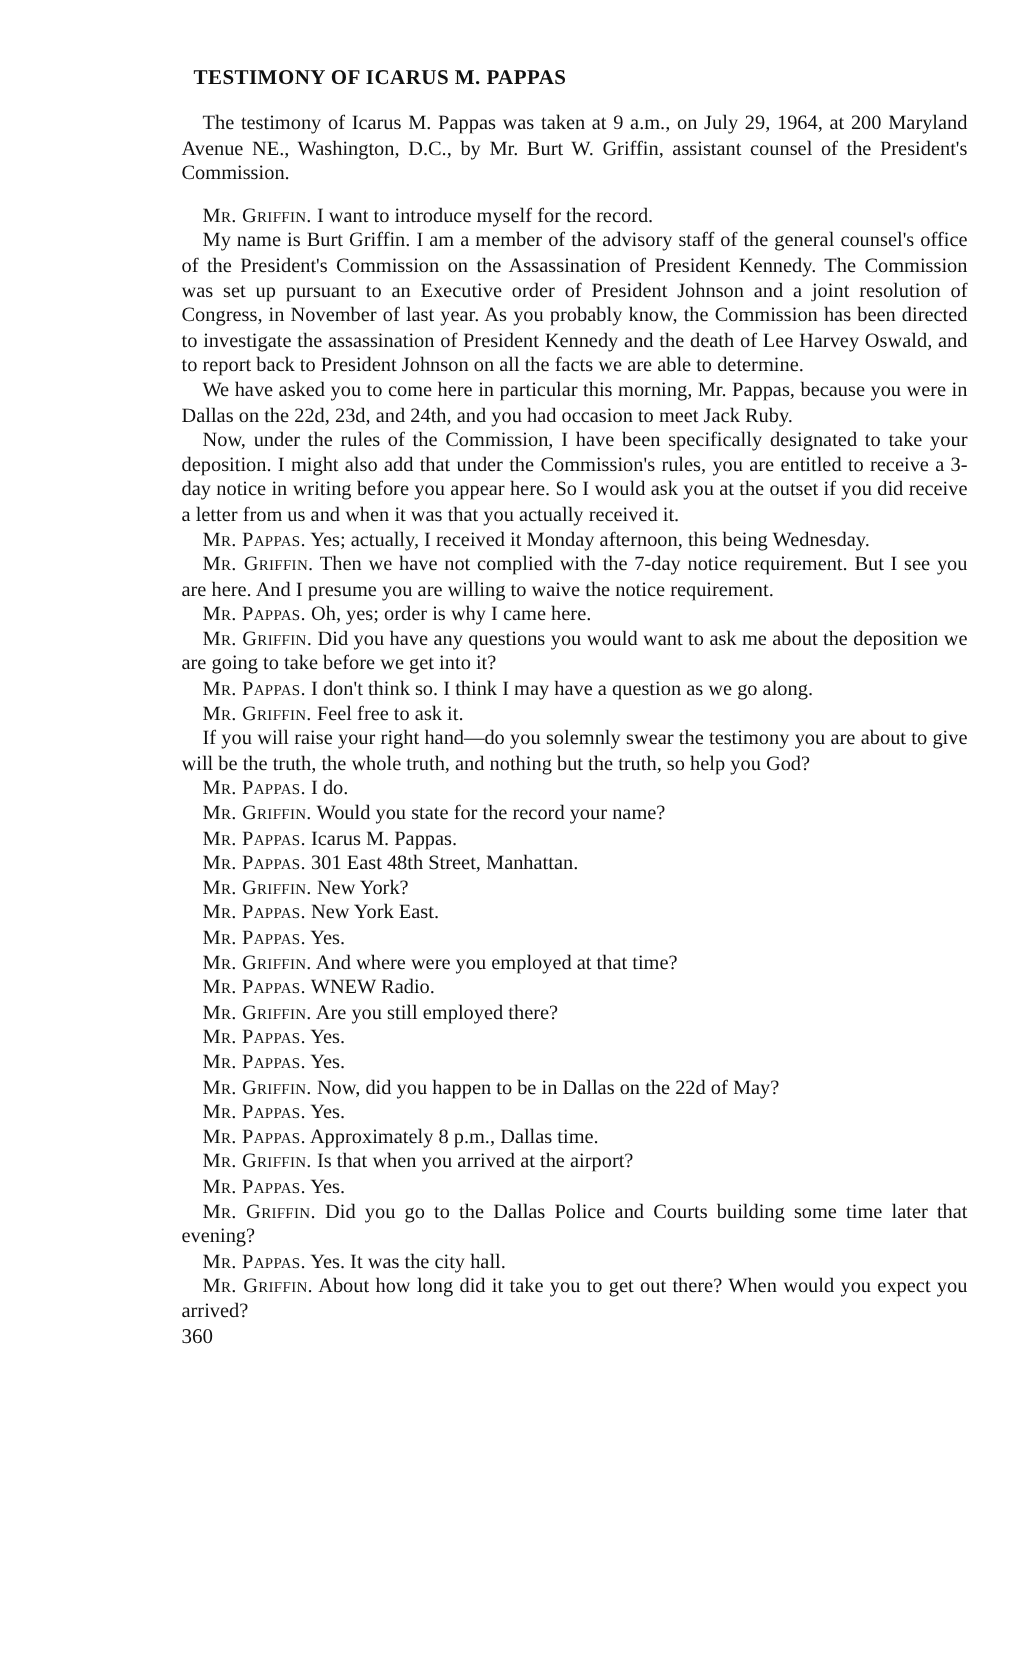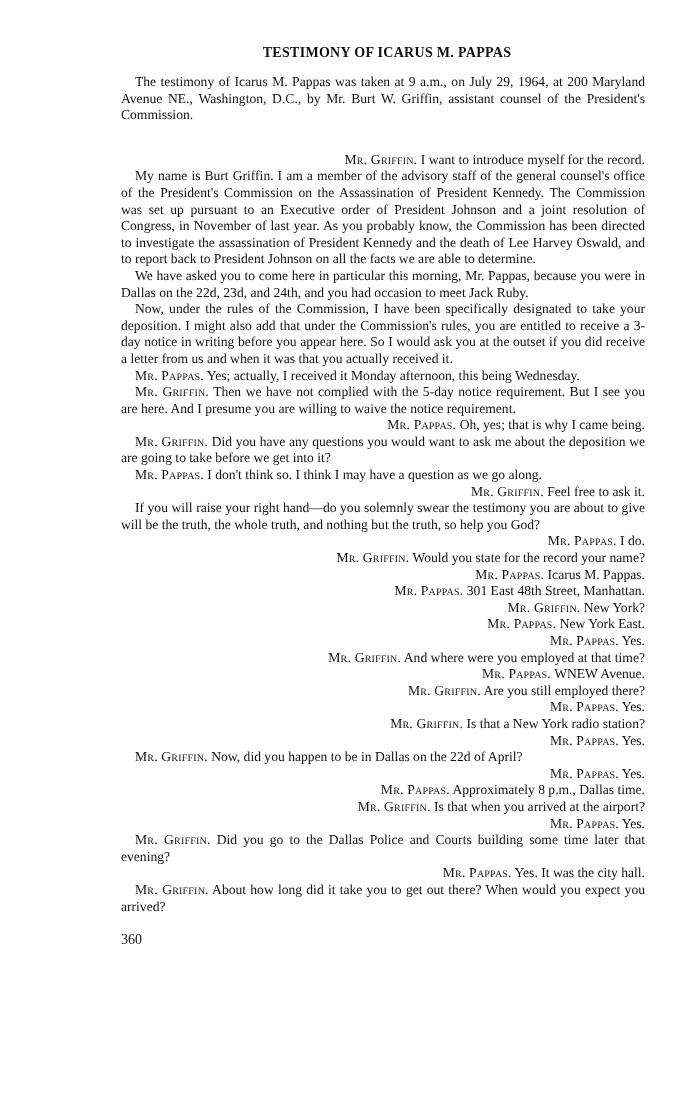--- a/index.html
+++ b/index.html
@@ -15,84 +15,81 @@
       color: #111111;
       font-family: "Liberation Serif", "DejaVu Serif", serif;
     }
     .page {
       position: absolute;
       left: 121px;
       top: 44px;
       width: 524px;
     }
     .title {
-      text-align: center;
       font-weight: bold;
       font-size: 14px;
       letter-spacing: 0.3px;
       margin: 0 0 12px 0;
       line-height: 18px;
       padding-left: 8px;
     }
     .p {
       font-size: 13.6px;
       line-height: 16.6px;
       text-align: justify;
       text-indent: 14px;
       margin: 0;
       text-rendering: geometricPrecision;
     }
     .p.intro {
-      margin-bottom: 28px;
+      margin-bottom: 12px;
     }
     .p.short {
-      text-align: right;
+      text-align: left;
     }
     .speaker {
       font-variant: small-caps;
       letter-spacing: 0.2px;
     }
     .page-number {
       font-size: 14px;
-      margin-top: 16px;
       line-height: 18px;
     }
   </style>
 </head>
 <body>
 
 <div class="page">
   <div class="title">TESTIMONY OF ICARUS M. PAPPAS</div>
   <p class="p intro">The testimony of Icarus M. Pappas was taken at 9 a.m., on July 29, 1964, at 200 Maryland Avenue NE., Washington, D.C., by Mr. Burt W. Griffin, assistant counsel of the President's Commission.</p>
   <div id="transcript">
       <p class="p short"><span class="speaker">Mr. Griffin.</span><span> I want to introduce myself for the record.</span></p>
       <p class="p"><span>My name is Burt Griffin.  I am a member of the advisory staff of the general counsel's office of the President's Commission on the Assassination of President Kennedy.  The Commission was set up pursuant to an Executive order of President Johnson and a joint resolution of Congress, in November of last year. As you probably know, the Commission has been directed to investigate the assassination of President Kennedy and the death of Lee Harvey Oswald, and to report back to President Johnson on all the facts we are able to determine.</span></p>
       <p class="p"><span>We have asked you to come here in particular this morning, Mr. Pappas, because you were in Dallas on the 22d, 23d, and 24th, and you had occasion to meet Jack Ruby.</span></p>
       <p class="p"><span>Now, under the rules of the Commission, I have been specifically designated to take your deposition.  I might also add that under the Commission's rules, you are entitled to receive a 3-day notice in writing before you appear here. So I would ask you at the outset if you did receive a letter from us and when it was that you actually received it.</span></p>
       <p class="p"><span class="speaker">Mr. Pappas.</span><span> Yes; actually, I received it Monday afternoon, this being Wednesday.</span></p>
-      <p class="p"><span class="speaker">Mr. Griffin.</span><span> Then we have not complied with the 5-day notice requirement. But I see you are here.  And I presume you are willing to waive the notice requirement.</span></p>
-      <p class="p short"><span class="speaker">Mr. Pappas.</span><span> Oh, yes; that is why I came being.</span></p>
+      <p class="p"><span class="speaker">Mr. Griffin.</span><span> Then we have not complied with the 7-day notice requirement. But I see you are here.  And I presume you are willing to waive the notice requirement.</span></p>
+      <p class="p short"><span class="speaker">Mr. Pappas.</span><span> Oh, yes; order is why I came here.</span></p>
       <p class="p"><span class="speaker">Mr. Griffin.</span><span> Did you have any questions you would want to ask me about the deposition we are going to take before we get into it?</span></p>
       <p class="p"><span class="speaker">Mr. Pappas.</span><span> I don't think so.  I think I may have a question as we go along.</span></p>
       <p class="p short"><span class="speaker">Mr. Griffin.</span><span> Feel free to ask it.</span></p>
       <p class="p"><span>If you will raise your right hand—do you solemnly swear the testimony you are about to give will be the truth, the whole truth, and nothing but the truth, so help you God?</span></p>
       <p class="p short"><span class="speaker">Mr. Pappas.</span><span> I do.</span></p>
       <p class="p short"><span class="speaker">Mr. Griffin.</span><span> Would you state for the record your name?</span></p>
       <p class="p short"><span class="speaker">Mr. Pappas.</span><span> Icarus M. Pappas.</span></p>
       <p class="p short"><span class="speaker">Mr. Pappas.</span><span> 301 East 48th Street, Manhattan.</span></p>
       <p class="p short"><span class="speaker">Mr. Griffin.</span><span> New York?</span></p>
       <p class="p short"><span class="speaker">Mr. Pappas.</span><span> New York East.</span></p>
       <p class="p short"><span class="speaker">Mr. Pappas.</span><span> Yes.</span></p>
       <p class="p short"><span class="speaker">Mr. Griffin.</span><span> And where were you employed at that time?</span></p>
-      <p class="p short"><span class="speaker">Mr. Pappas.</span><span> WNEW Avenue.</span></p>
+      <p class="p short"><span class="speaker">Mr. Pappas.</span><span> WNEW Radio.</span></p>
       <p class="p short"><span class="speaker">Mr. Griffin.</span><span> Are you still employed there?</span></p>
       <p class="p short"><span class="speaker">Mr. Pappas.</span><span> Yes.</span></p>
-      <p class="p short"><span class="speaker">Mr. Griffin.</span><span> Is that a New York radio station?</span></p>
       <p class="p short"><span class="speaker">Mr. Pappas.</span><span> Yes.</span></p>
-      <p class="p"><span class="speaker">Mr. Griffin.</span><span> Now, did you happen to be in Dallas on the 22d of April?</span></p>
+      <p class="p"><span class="speaker">Mr. Griffin.</span><span> Now, did you happen to be in Dallas on the 22d of May?</span></p>
       <p class="p short"><span class="speaker">Mr. Pappas.</span><span> Yes.</span></p>
       <p class="p short"><span class="speaker">Mr. Pappas.</span><span> Approximately 8 p.m., Dallas time.</span></p>
       <p class="p short"><span class="speaker">Mr. Griffin.</span><span> Is that when you arrived at the airport?</span></p>
       <p class="p short"><span class="speaker">Mr. Pappas.</span><span> Yes.</span></p>
       <p class="p"><span class="speaker">Mr. Griffin.</span><span> Did you go to the Dallas Police and Courts building some time later that evening?</span></p>
       <p class="p short"><span class="speaker">Mr. Pappas.</span><span> Yes.  It was the city hall.</span></p>
       <p class="p"><span class="speaker">Mr. Griffin.</span><span> About how long did it take you to get out there?  When would you expect you arrived?</span></p>
     </div>
   <div class="page-number">360</div>
 </div>

